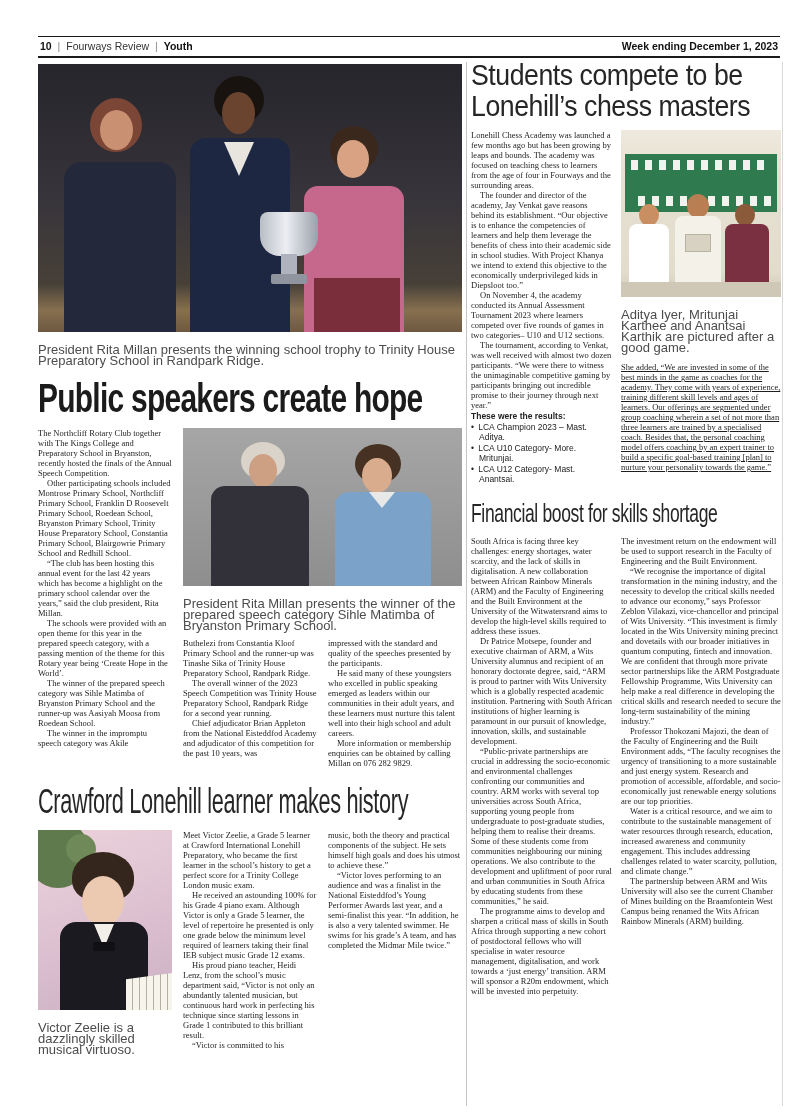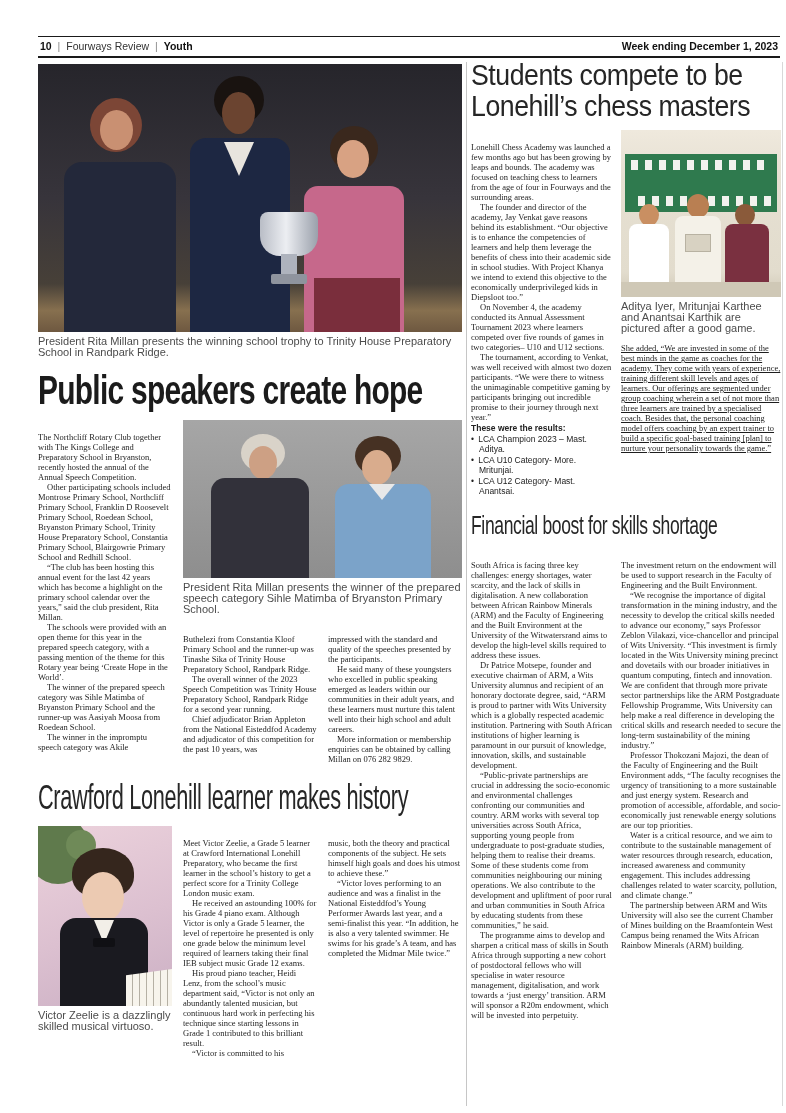--- a/index.html
+++ b/index.html
@@ -37,24 +37,24 @@
   .h2b {
     font-size:29px; line-height:31px; font-weight:normal; color:#262626;
     letter-spacing:-.5px; transform:scaleX(.92); transform-origin:left top;
   }
   .h3 {
     font-size:25px; line-height:27px; font-weight:normal; color:#262626;
     letter-spacing:-.5px; white-space:nowrap;
     transform:scaleX(.70); transform-origin:left center; margin:15px 0 9px;
   }
   
-  .serif { font-family:"Liberation Serif", serif; font-size:8.5px; line-height:10px; color:#1e1e1e;margin-top:12px; }
+  .serif { font-family:"Liberation Serif", serif; font-size:8.5px; line-height:10px; color:#1e1e1e; }
   .serif p { margin:0; }
   .serif p + p { text-indent:9px; }
-  .caption { font-size:11px; line-height:11px; color:#4c4c4c; margin-top:4px; }
+  .caption { font-size:13px; line-height:11px; color:#4c4c4c; margin-top:12px; }
   
   .cols3 { display:flex; gap:11px; }
   .col-133 { width:134px; flex:none; }
   .wrap-279 { width:279px; flex:none; }
   .cols2 { display:flex; gap:11px; margin-top:7px;justify-content:center; }
   .chess-cols { display:flex; gap:9px; margin-top:8px; }
   .cc-left { width:141px; flex:none; }
   .cc-right { width:160px; flex:none; }
   .fin-cols { display:flex; gap:9px; }
   .fc-left { width:141px; flex:none; }
@@ -111,21 +111,21 @@
     <div class="sh" style="left:222px;top:148px;width:58px;height:44px;border-radius:8px 8px 20px 20px;background:linear-gradient(90deg,#b9bdc6,#eceef2 45%,#9aa0ab)"></div>
     <div class="sh" style="left:243px;top:190px;width:16px;height:22px;background:#aeb3bd"></div>
     <div class="sh" style="left:233px;top:210px;width:36px;height:10px;border-radius:2px;background:#8f949e"></div>
   </div>
   <div class="caption">President Rita Millan presents the winning school trophy to Trinity House Preparatory School in Randpark Ridge.</div>
 
   <h1 class="h1">Public speakers create hope</h1>
 
   <div class="cols3">
     <div class="col-133 serif">
-        <p>The Northcliff Rotary Club together with The Kings College and Preparatory School in Bryanston, recently hosted the annual of the Annual Speech Competition.</p>
+        <p>The Northcliff Rotary Club together with The Kings College and Preparatory School in Bryanston, recently hosted the finals of the Annual Speech Competition.</p>
         <p>Other participating schools included Montrose Primary School, Northcliff Primary School, Franklin D Roosevelt Primary School, Roedean School, Bryanston Primary School, Trinity House Preparatory School, Constantia Primary School, Blairgowrie Primary School and Redhill School.</p>
         <p>“The club has been hosting this annual event for the last 42 years which has become a highlight on the primary school calendar over the years,” said the club president, Rita Millan.</p>
         <p>The schools were provided with an open theme for this year in the prepared speech category, with a passing mention of the theme for this Rotary year being ‘Create Hope in the World’.</p>
         <p>The winner of the prepared speech category was Sihle Matimba of Bryanston Primary School and the runner-up was Aasiyah Moosa from Roedean School.</p>
         <p>The winner in the impromptu speech category was Akile</p>
       </div>
     <div class="wrap-279">
       <div class="ph ph-speech">
         <div class="sh" style="left:58px;top:14px;width:44px;height:38px;border-radius:50%;background:#d9d3c9"></div>
         <div class="sh" style="left:66px;top:26px;width:28px;height:33px;border-radius:50%;background:#cda084"></div>

